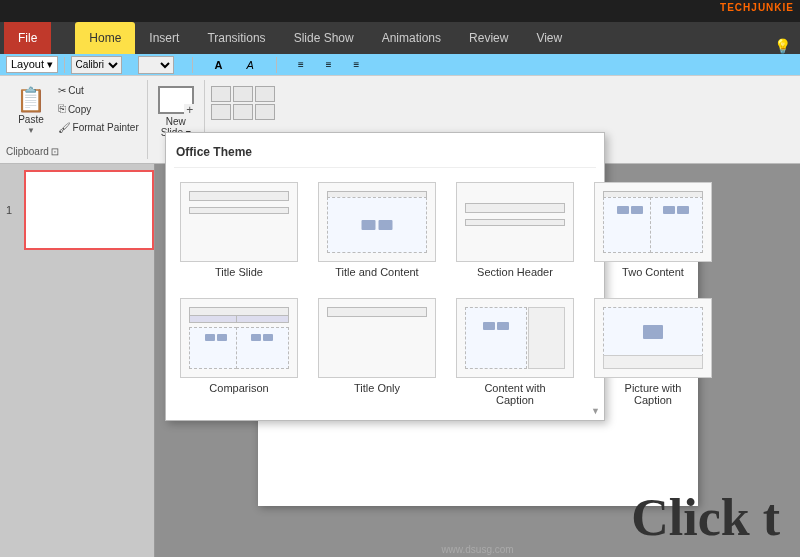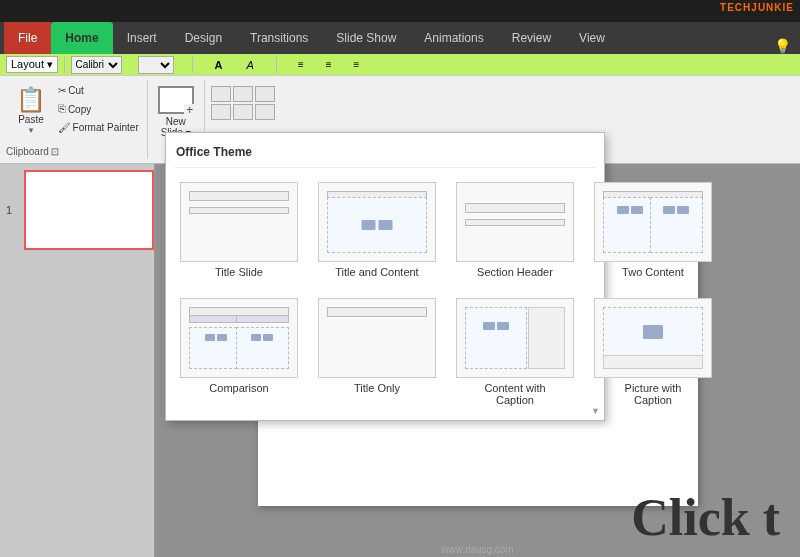--- a/index.html
+++ b/index.html
@@ -42,23 +42,24 @@
       padding: 5px 14px;
       font-size: 12px;
       color: #ccc;
       cursor: pointer;
       height: 100%;
       display: flex;
       align-items: center;
       border-radius: 3px 3px 0 0;
     }
     .tab.active {
-      background: #22c55e;
+      background: #fde047;
       color: #333;
-      font-weight: bold;
+      font-weight: normal;
+      margin-left: 24px;
     }
 
     
     .tab.file-tab {
       background: #c0392b;
       color: white;
       border-radius: 0;
       padding: 5px 14px;
     }
 
@@ -160,21 +161,21 @@
       color: #555;
       width: 12px;
       height: 12px;
       display: flex;
       align-items: center;
       justify-content: center;
     }
 
     
     .toolbar-top {
-      background: #bef264;
+      background: #7dd3fc;
       height: 22px;
       display: flex;
       align-items: center;
       padding: 0 6px;
       gap: 4px;
       border-bottom: 1px solid #ccc;
     }
     .toolbar-dropdown {
       display: flex;
       align-items: center;
@@ -394,21 +395,20 @@
 <body>
 
 <div class="title-bar">
   <div class="title-bar-logo">TECHJUNKIE</div>
 </div>
 
 <div class="tab-bar">
   <div class="tab file-tab">File</div>
   <div class="tab active">Home</div>
   <div class="tab">Insert</div>
-  <div class="tab">Design</div>
   <div class="tab">Transitions</div>
   <div class="tab">Slide Show</div>
   <div class="tab">Animations</div>
   <div class="tab">Review</div>
   <div class="tab">View</div>
   <div class="tab-bar-right">
     <span class="bulb-icon">💡</span>
   </div>
 </div>
 

